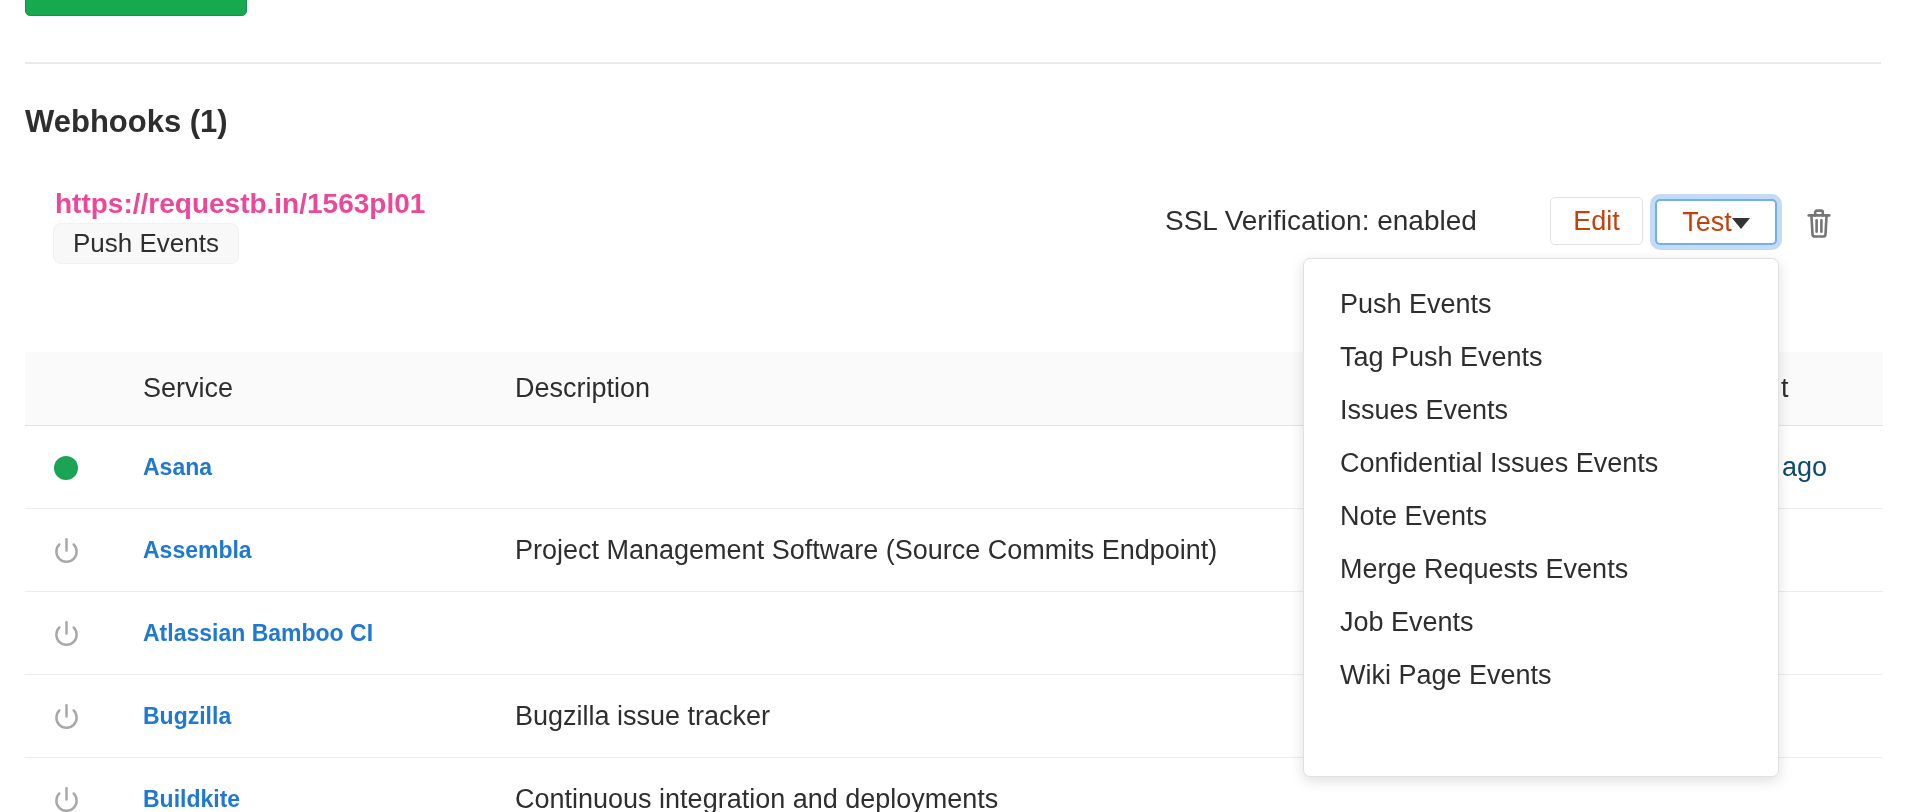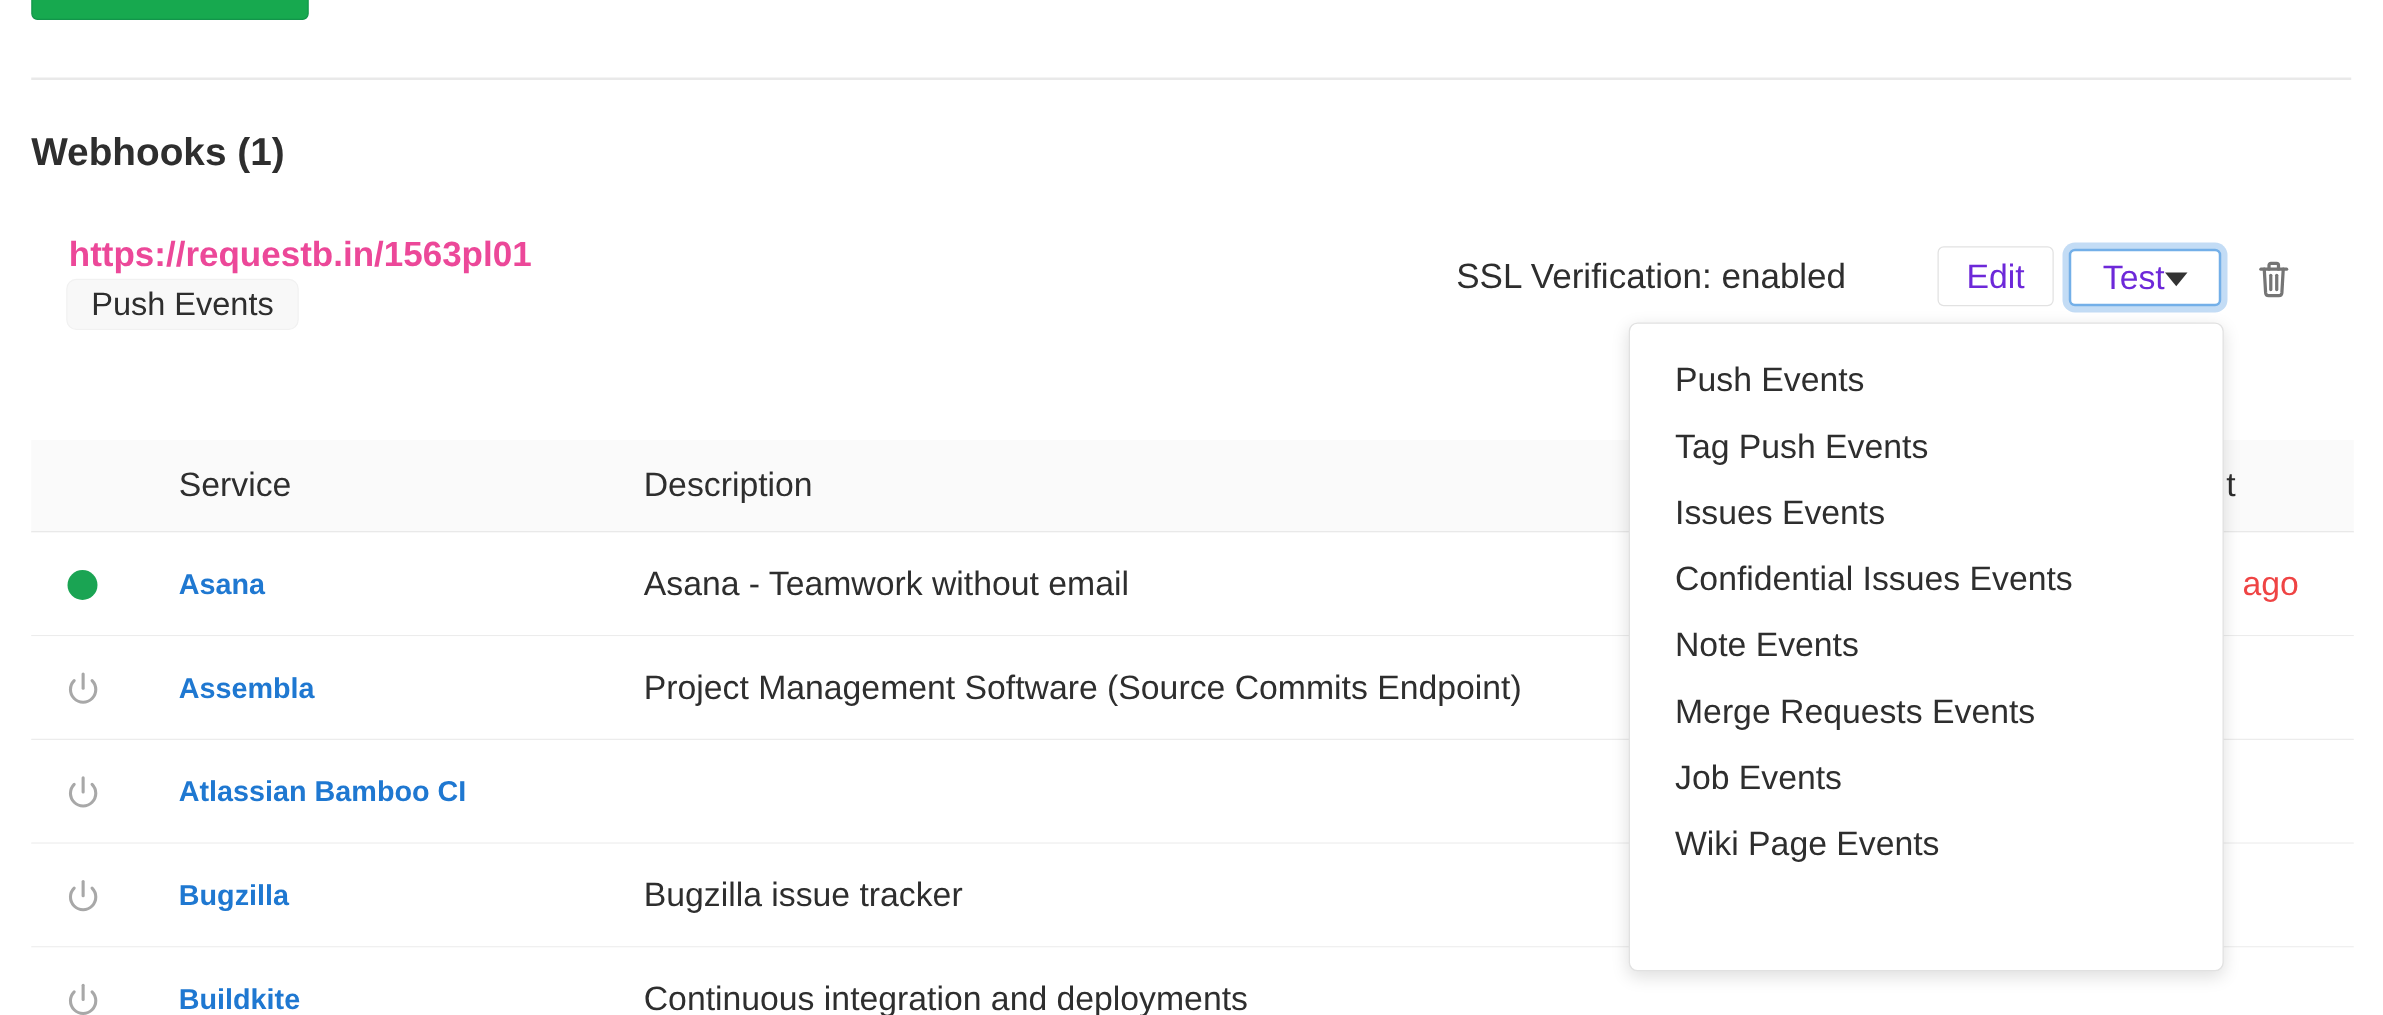--- a/index.html
+++ b/index.html
@@ -36,21 +36,21 @@
     position:absolute; left:53px; top:223px; height:41px; line-height:39px;
     padding:0 19px; background:#f8f8f8; border:1px solid #f1f1f1;
     border-radius:8px; font-size:26px; color:#2e2e2e; white-space:nowrap;
   }
   .ssl-status {
     position:absolute; left:1165px; top:205px; font-size:28px; color:#2e2e2e;
     white-space:nowrap;
   }
   .btn {
     display:flex; align-items:center; justify-content:center;
-    font-size:27px; color:#6d28d9; background:#fff; cursor:pointer;
+    font-size:27px; color:#c2410c; background:#fff; cursor:pointer;
     white-space:nowrap;
   }
   .btn-edit {
     position:absolute; left:1550px; top:197px; width:93px; height:48px;
     border:1px solid #e2e2e2; border-radius:5px;
   }
   .btn-test {
     position:absolute; left:1655px; top:199px; width:122px; height:46px;
     border:2px solid #73afe8; border-radius:5px;
     box-shadow:0 0 0 5px #c3dcf5; gap:0;
@@ -90,21 +90,21 @@
     position:absolute; left:118px; top:0; line-height:83px;
     font-size:23px; font-weight:bold; color:#1f78d1; text-decoration:none;
     cursor:pointer; white-space:nowrap;
   }
   .desc-cell {
     position:absolute; left:490px; top:0; line-height:83px;
     font-size:27px; color:#2e2e2e; white-space:nowrap;
   }
   .ago-cell {
     position:absolute; left:1757px; top:0; line-height:83px;
-    font-size:27px; color:#ef4444; white-space:nowrap;margin-left:12px;
+    font-size:27px; color:#0c4a6e; white-space:nowrap;
   }
 
   
   .dropdown {
     position:absolute; left:1303px; top:258px; width:476px; height:519px;
     background:#fff; border:1px solid #e1e1e1; border-radius:7px;
     box-shadow:0 4px 14px rgba(0,0,0,0.13); padding-top:19px; z-index:10;
   }
   .dd-item {
     height:53px; line-height:53px; padding-left:36px;
@@ -149,21 +149,20 @@
     <div class="th th-service">Service</div>
     <div class="th th-desc">Description</div>
     <div class="th th-partial">t</div>
   </div>
 
   <div class="trow row-0">
     <div class="icon-cell">
       <span class="status-dot"></span>
     </div>
     <a class="svc-link">Asana</a>
-    <div class="desc-cell">Asana - Teamwork without email</div>
     <div class="ago-cell">ago</div>
   </div>
 
   <div class="trow row-1">
     <div class="icon-cell">
       <svg width="27" height="27" viewBox="0 0 24 24" fill="none" stroke="#a8a8a8" stroke-width="2.2" stroke-linecap="round">
         <path d="M18.36 6.64a9 9 0 1 1-12.73 0"></path>
           <line x1="12" y1="2" x2="12" y2="12"></line>
       </svg>
     </div>

